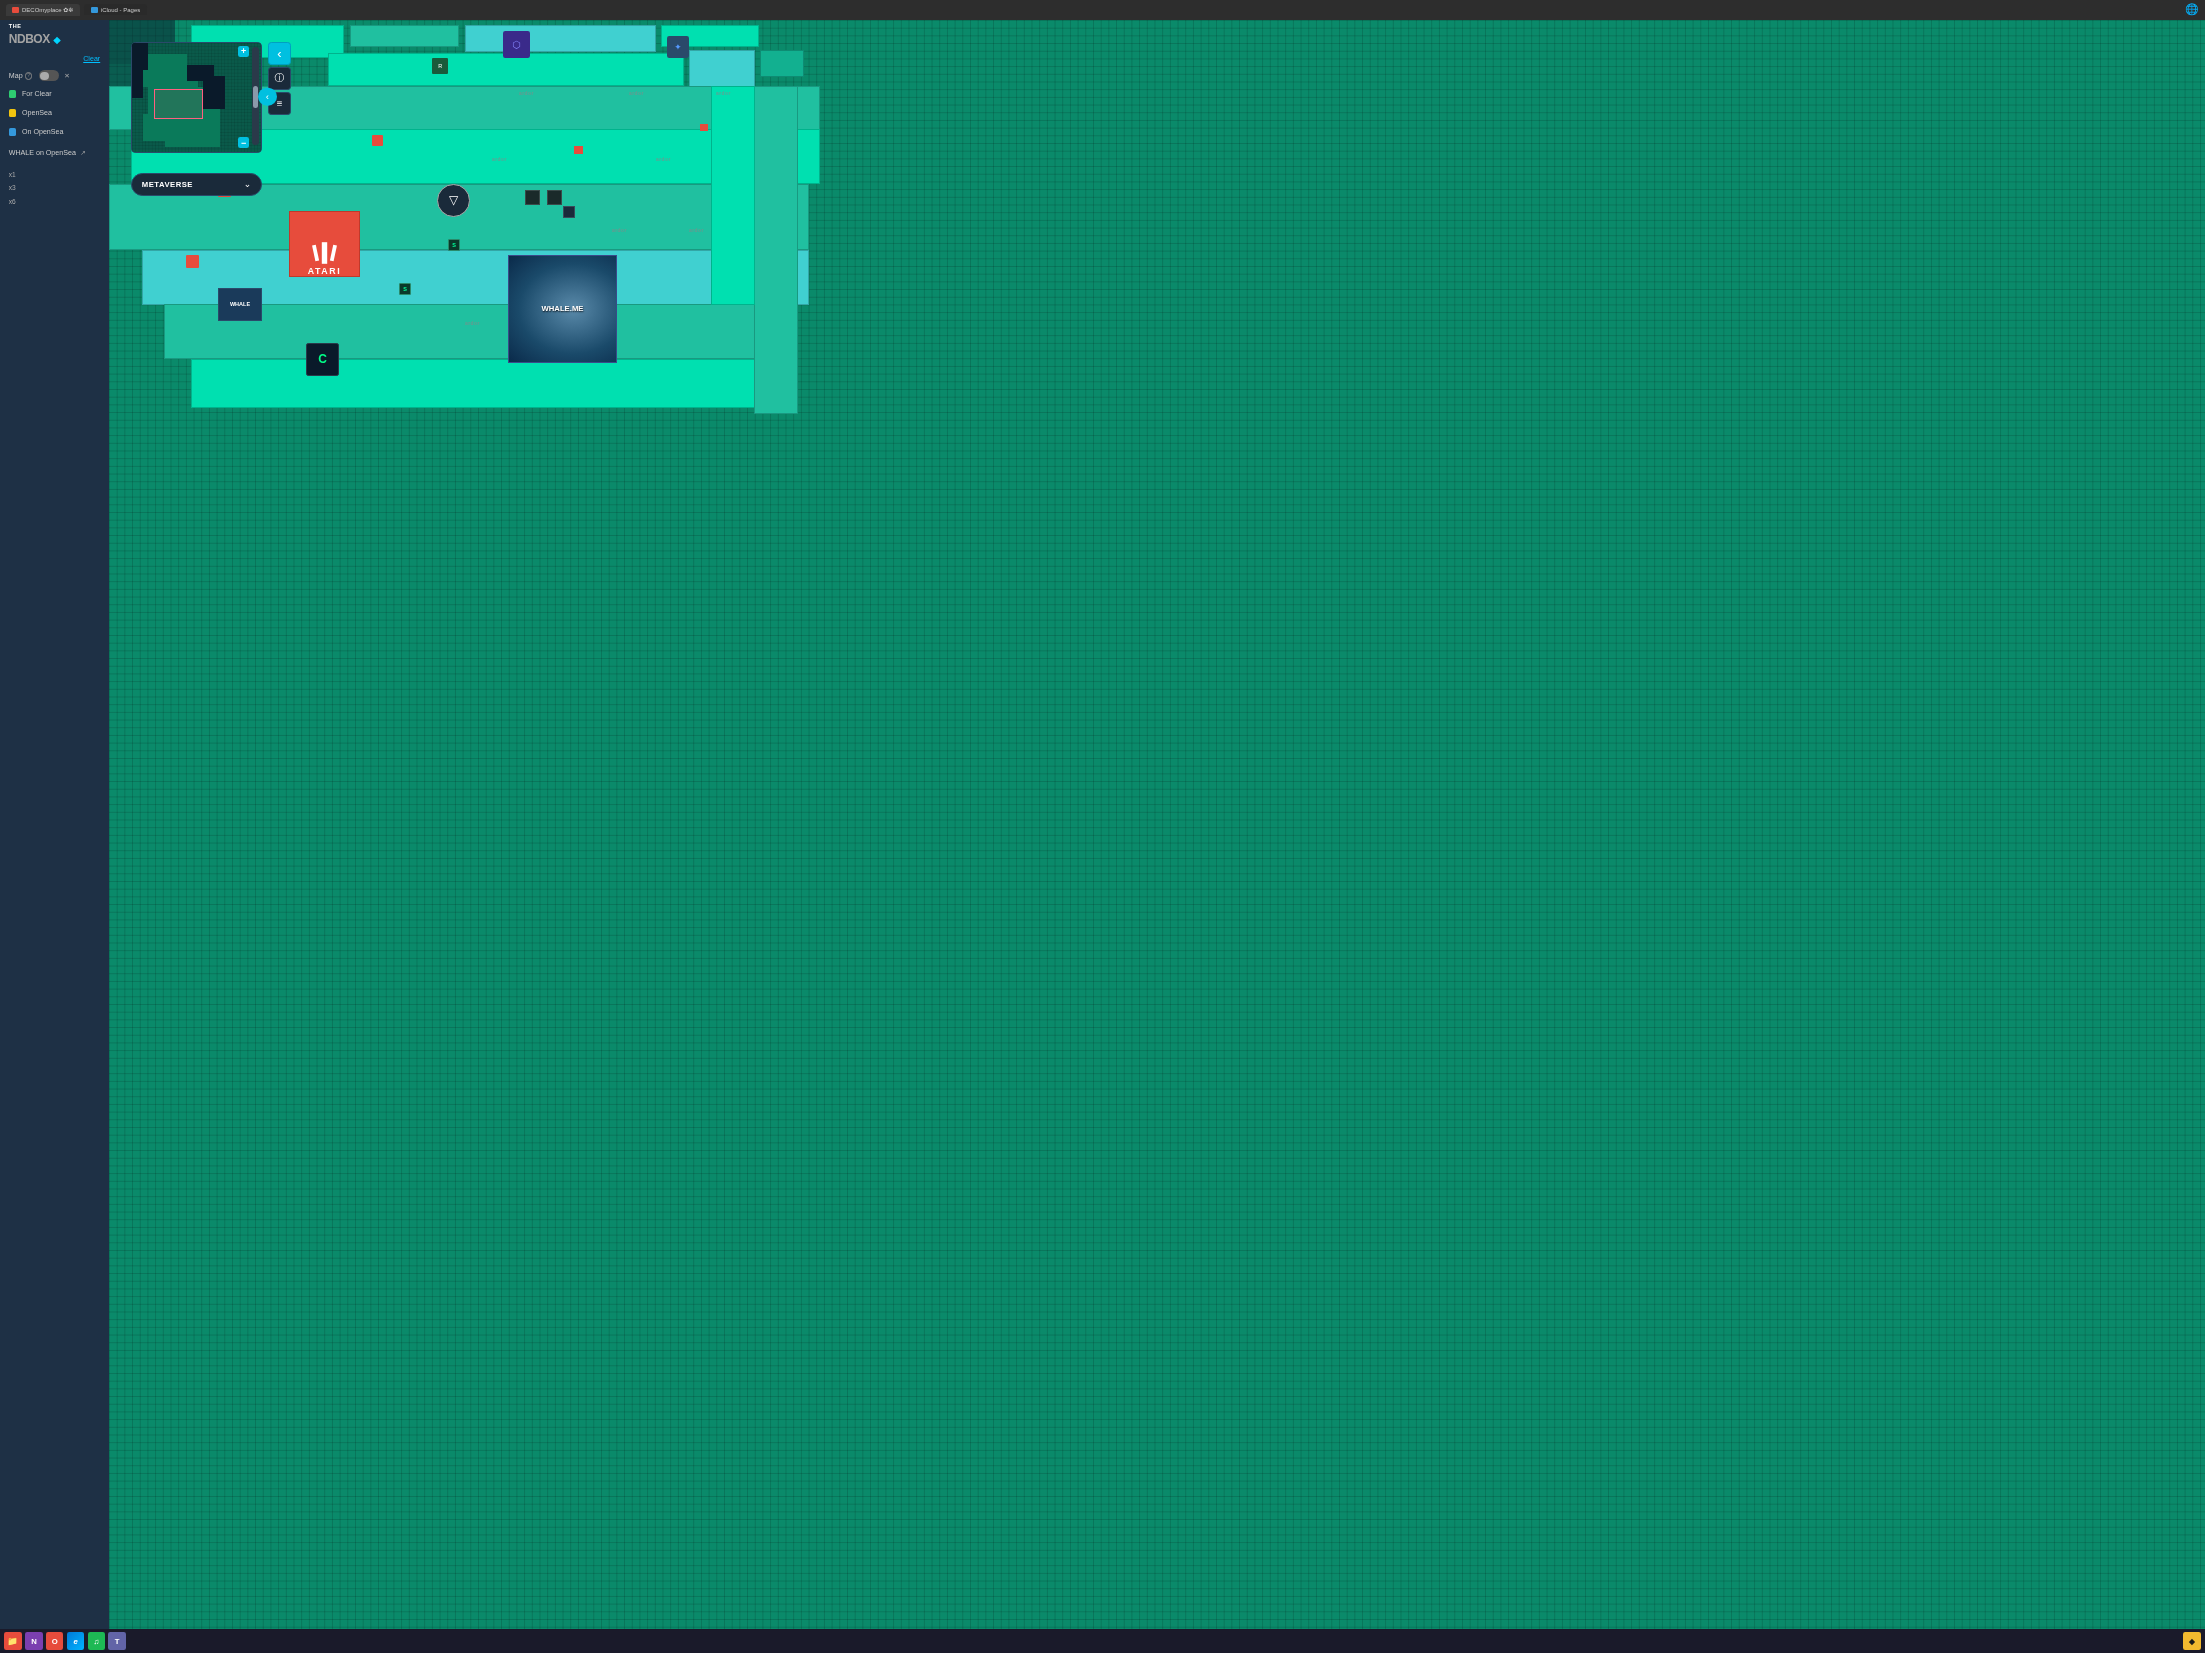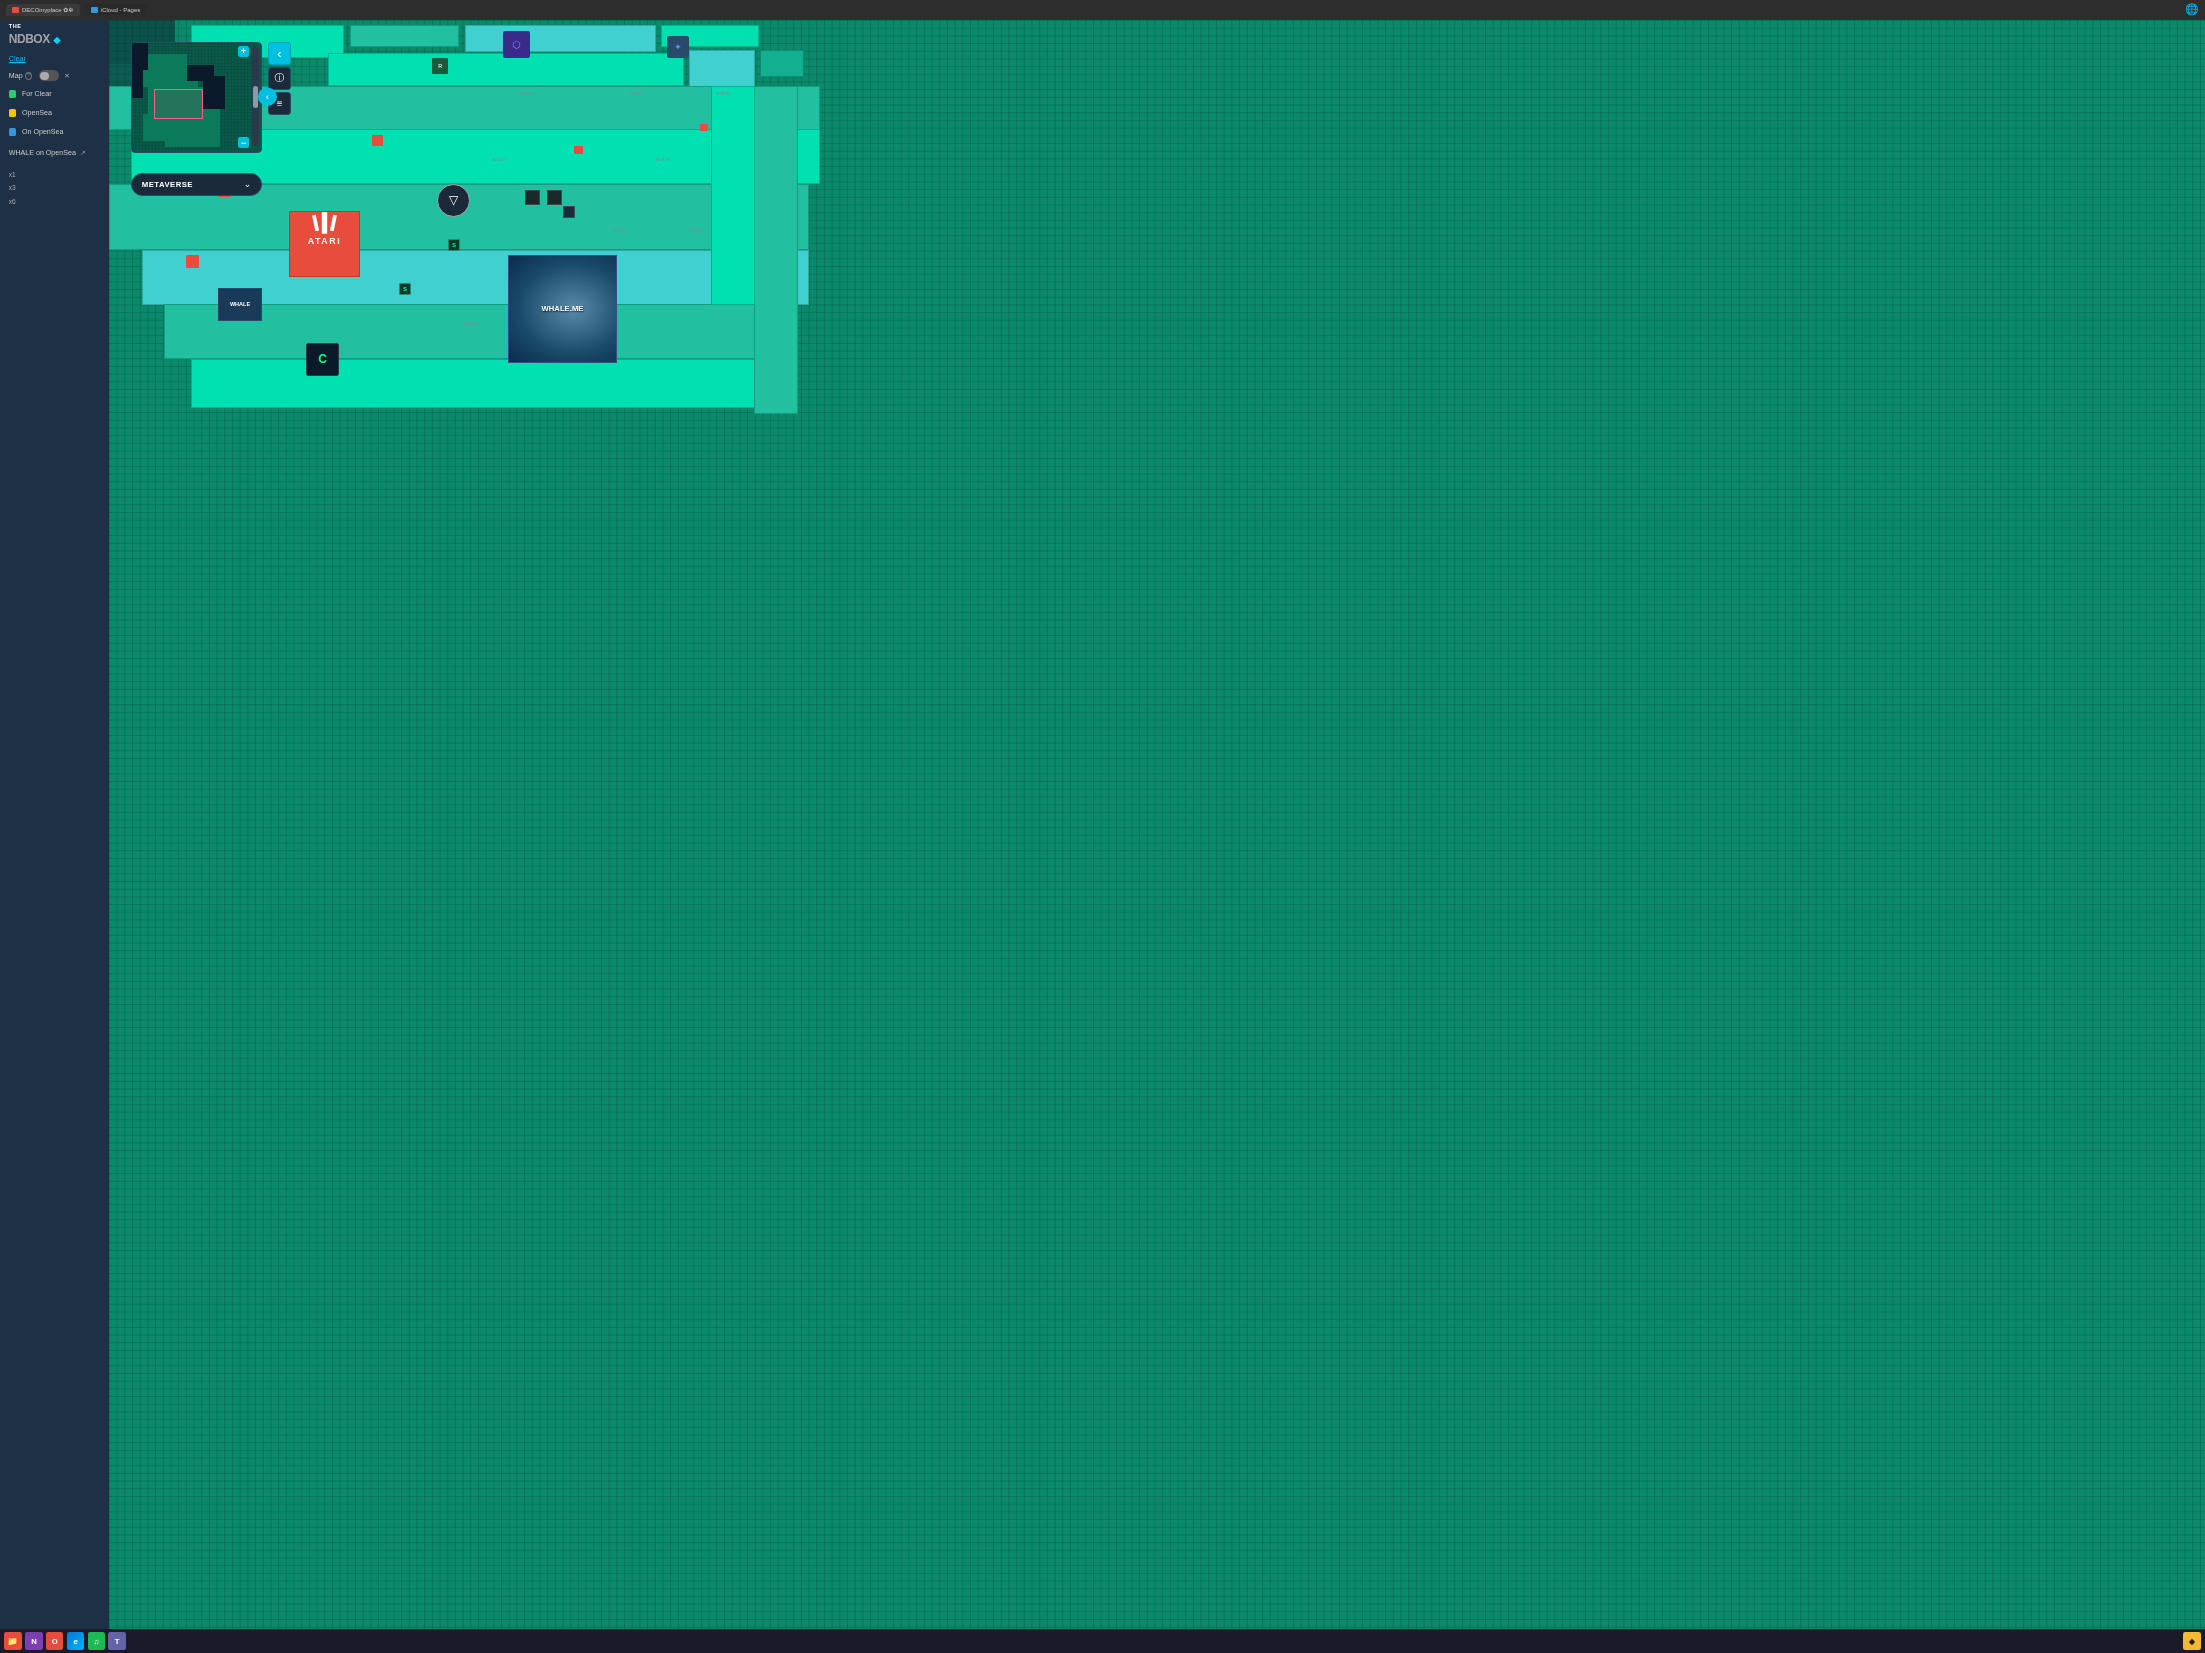--- a/index.html
+++ b/index.html
@@ -85,21 +85,21 @@
       color: white;
       font-weight: bold;
       position: relative;
       top: -3.3px;
       left: 0;
       letter-spacing: 0.5px;
     }
 
     .sidebar-clear-row {
       display: flex;
-      justify-content: flex-start;
+      justify-content: flex-end;
       padding: 2.2px 8.8px 4.4px;
     }
     .clear-btn {
       color: #00bfff;
       font-size: 7.1px;
       cursor: pointer;
       background: none;
       border: none;
       text-decoration: underline;
     }
@@ -238,21 +238,21 @@
     }
     .land-cyan {
       background: #40d0d0;
     }
 
     
     .atari-block {
       position: absolute;
       background: #e74c3c;
       display: flex;
-      align-items: flex-start;
+      align-items: flex-end;
       justify-content: center;
       border: 1.1px solid #c0392b;
     }
     .atari-logo {
       color: white;
       font-size: 15.3px;
       font-weight: 900;
       letter-spacing: 1.1px;
     }
 

